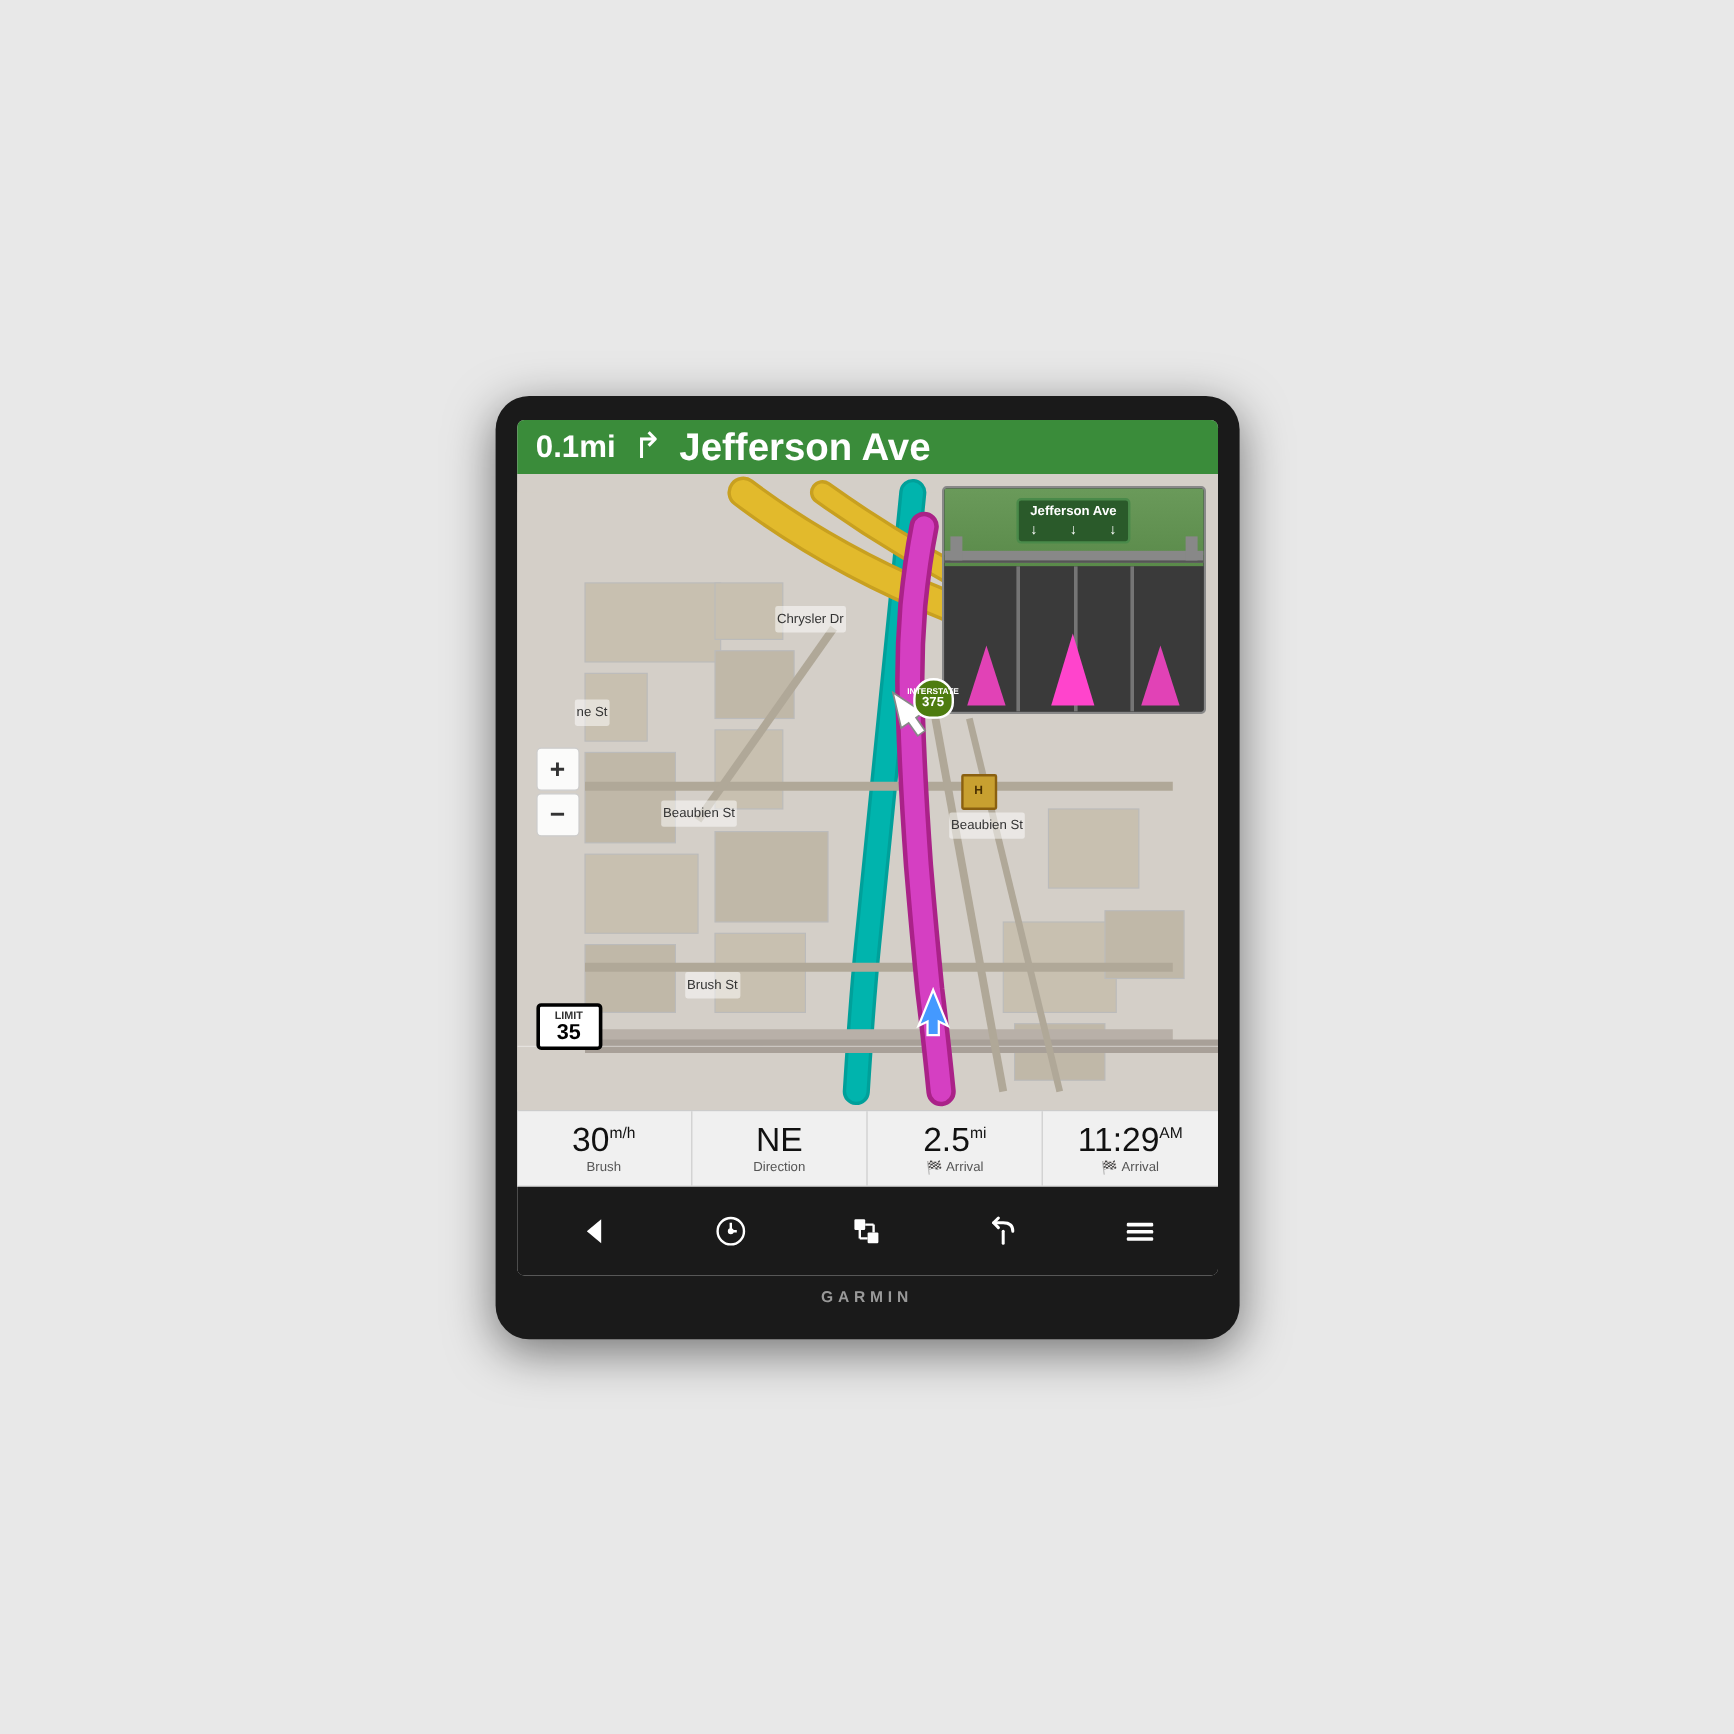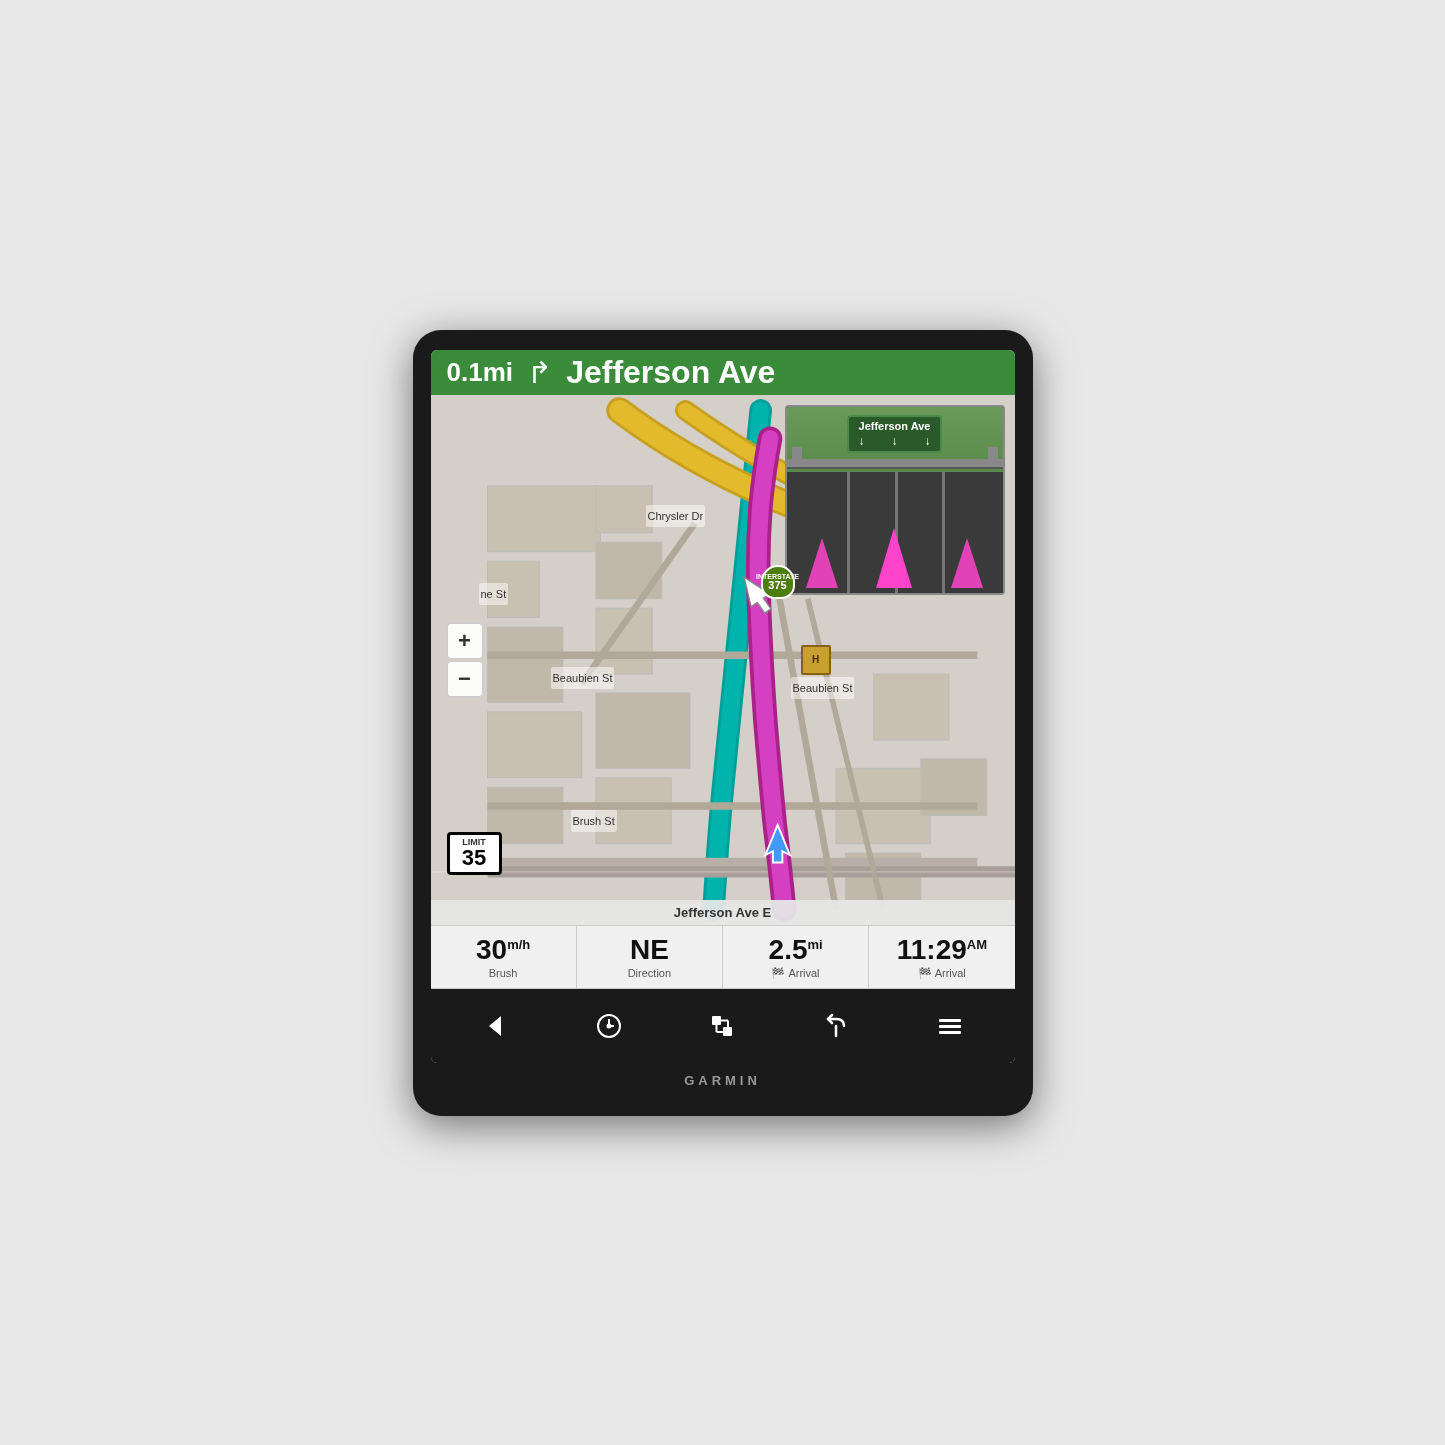--- a/index.html
+++ b/index.html
@@ -147,21 +147,21 @@
       text-align: center;
       padding: 3px 2px;
     }
     .speed-limit-label {
       font-size: 9px;
       font-weight: bold;
       color: #333;
       line-height: 1;
     }
     .speed-limit-number {
-      font-size: 22px;
+      font-size: 18px;
       font-weight: bold;
       color: #000;
       line-height: 1;
     }
     
     .current-street-bar {
       background: rgba(230,230,230,0.95);
       text-align: center;
       padding: 5px;
       font-size: 13px;
@@ -180,21 +180,21 @@
     }
     .stat-item {
       flex: 1;
       text-align: center;
       padding: 10px 4px 8px;
       border-right: 1px solid #ccc;
     }
     .stat-item:last-child { border-right: none; }
     .stat-value {
       font-size: 28px;
-      font-weight: bold;
+      font-weight: normal;
       color: #111;
       line-height: 1;
     }
     .stat-value sup {
       font-size: 13px;
     }
     .stat-label {
       font-size: 11px;
       color: #555;
       margin-top: 3px;
@@ -387,21 +387,20 @@
       <div class="zoom-controls">
         <div class="zoom-btn">+</div>
         <div class="zoom-btn">−</div>
       </div>
 
       <div class="speed-limit">
         <div class="speed-limit-label">LIMIT</div>
         <div class="speed-limit-number">35</div>
       </div>
 
-      <div class="current-street-bar">Jefferson Ave E</div>
 
     </div>
 
     <div class="stats-bar">
 
       <div class="stat-item">
         <div class="stat-value">
           <span>30</span><sup>m/h</sup>
         </div>
         <div class="stat-label">Brush</div>

